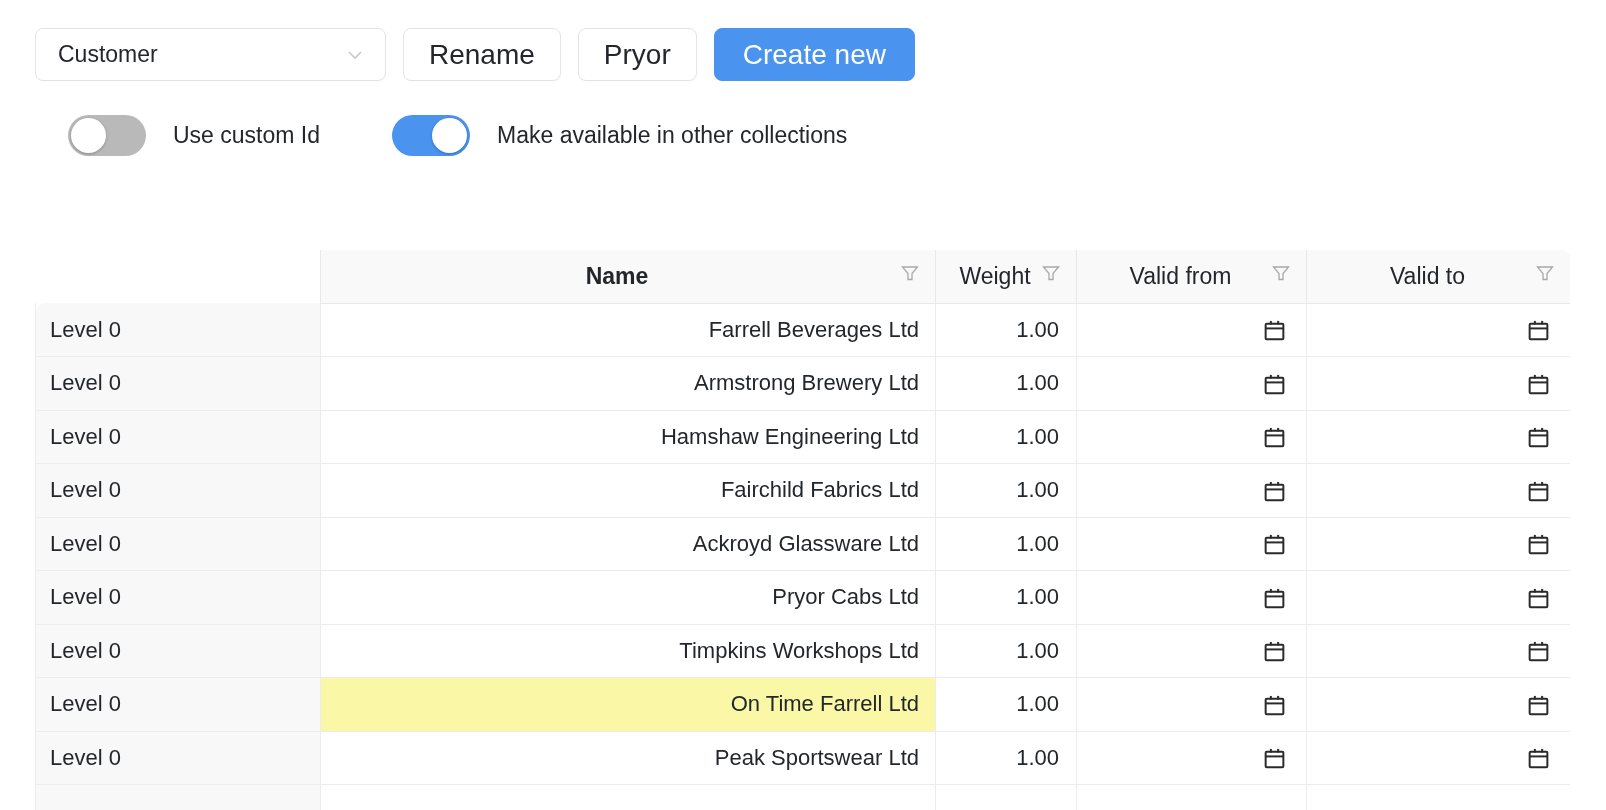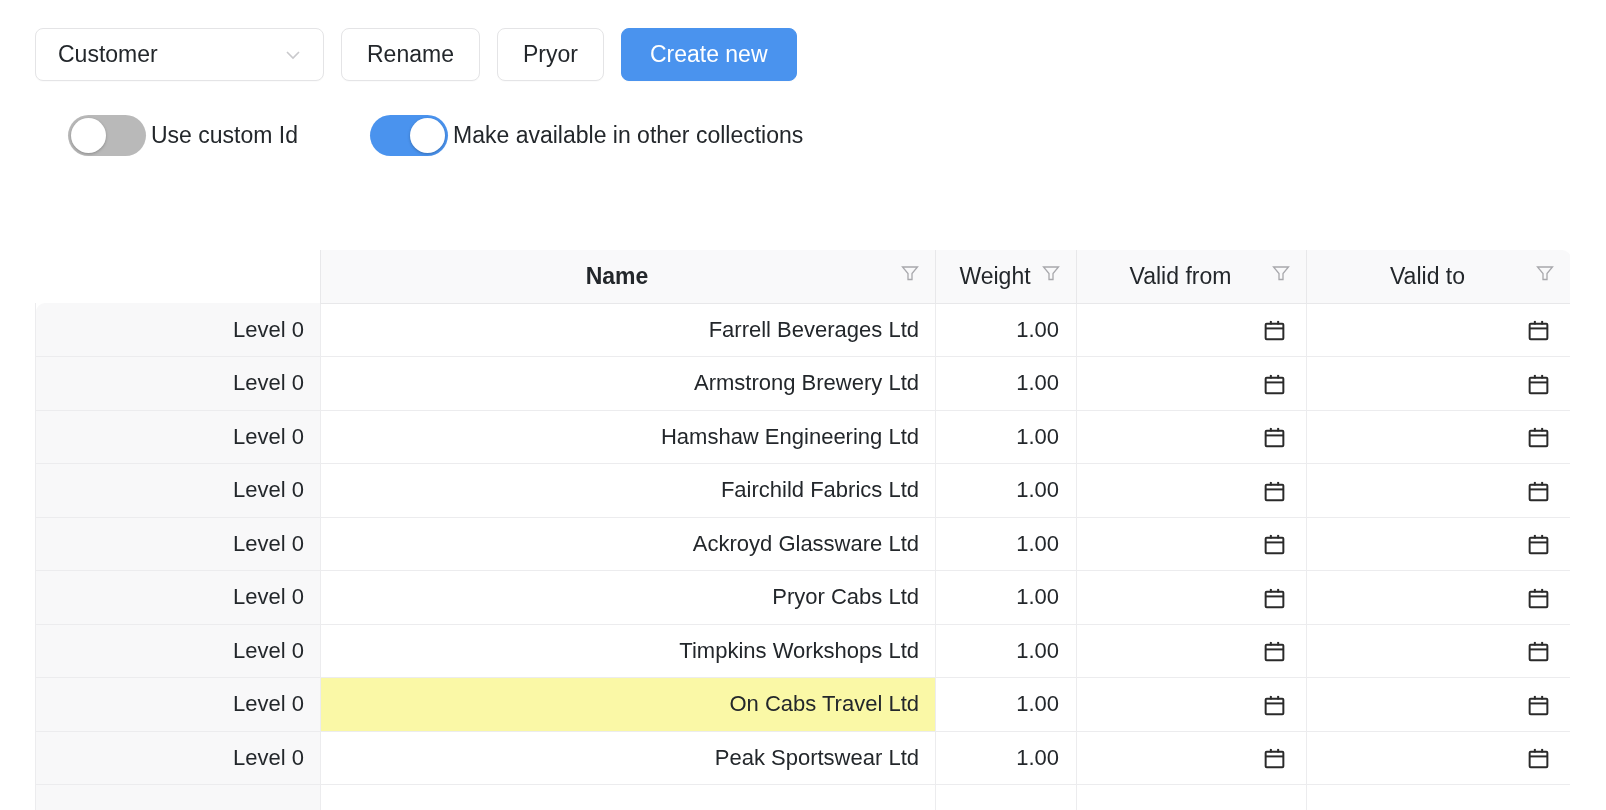--- a/index.html
+++ b/index.html
@@ -12,21 +12,21 @@
 
   
   #toolbar {
     position: absolute;
     left: 35px; top: 28px;
     display: flex;
     align-items: center;
     gap: 17px;
   }
   .select-box {
-    width: 289px; height: 53px;
+    width: 351px; height: 53px;
     border: 1px solid #e4e4e6;
     border-radius: 8px;
     background: #fff;
     display: flex;
     align-items: center;
     justify-content: space-between;
     padding: 0 20px 0 22px;
     font-size: 23px;
     color: #23272b;
     box-shadow: 0 1px 1px rgba(0,0,0,0.02);
@@ -34,21 +34,21 @@
   .chev {
     width: 20px; height: 20px;
     display: block;
   }
   .btn {
     height: 53px;
     border: 1px solid #e4e4e6;
     border-radius: 8px;
     background: #fff;
     font-family: "Liberation Sans", sans-serif;
-    font-size: 23px;
+    font-size: 28px;
     color: #23272b;
     padding: 0 25px;
     cursor: pointer;
     white-space: nowrap;
     box-shadow: 0 1px 1px rgba(0,0,0,0.02);
   }
   .btn.primary {
     background: #4a93ee;
     border-color: #4a93ee;
     color: #ffffff;
@@ -77,21 +77,21 @@
     position: absolute;
     top: 3px;
     width: 35px; height: 35px;
     border-radius: 50%;
     background: #ffffff;
     box-shadow: 0 1px 3px rgba(0,0,0,0.25);
   }
   .switch.off .knob { left: 3px; }
   .switch.on  .knob { right: 3px; }
   .toggle-label {
-    margin-left: 5px;
+    margin-left: 27px;
     font-size: 23px;
     color: #23272b;
     white-space: nowrap;
   }
 
   
   #grid {
     position: absolute;
     left: 35px; top: 250px;
     width: 1535px;
@@ -141,21 +141,20 @@
   .th-text { flex: 1; text-align: center; }
   .funnel { width: 22px; height: 22px; flex: none; }
 
   tbody td {
     height: 53.5px;
     border-bottom: 1px solid #ececee;
     border-left: 1px solid #ececee;
     padding: 0 16px;
     vertical-align: middle;
     background: #ffffff;
-    text-align: right;
   }
   tbody td.level {
     background: #f8f8f9;
     border-left: 1px solid #ececee;
     padding-left: 14px;
     color: #23272b;
   }
   tbody tr:first-child td.level { border-top-left-radius: 9px; }
   tbody td.name { text-align: right; margin-top: 40px; }
   tbody td.name.hl { background: #faf8a6; }
@@ -373,21 +372,21 @@
               </svg></span></td>
           <td class="date to"><span><svg class="cal" viewBox="0 0 24 24" fill="none" stroke="#2a2a2a" stroke-width="1.9">
                 <rect x="3.5" y="5.5" width="17" height="15" rx="1"></rect>
                 <path d="M3.5 10 H20.5"></path>
                 <path d="M8.5 2.8 V6.2"></path>
                 <path d="M15.5 2.8 V6.2"></path>
               </svg></span></td>
         </tr>
         <tr>
           <td class="level">Level 0</td>
-          <td class="name hl">On Cabs Travel Ltd</td>
+          <td class="name hl">On Time Farrell Ltd</td>
           <td class="weight">1.00</td>
           <td class="date"><span><svg class="cal" viewBox="0 0 24 24" fill="none" stroke="#2a2a2a" stroke-width="1.9">
                 <rect x="3.5" y="5.5" width="17" height="15" rx="1"></rect>
                 <path d="M3.5 10 H20.5"></path>
                 <path d="M8.5 2.8 V6.2"></path>
                 <path d="M15.5 2.8 V6.2"></path>
               </svg></span></td>
           <td class="date to"><span><svg class="cal" viewBox="0 0 24 24" fill="none" stroke="#2a2a2a" stroke-width="1.9">
                 <rect x="3.5" y="5.5" width="17" height="15" rx="1"></rect>
                 <path d="M3.5 10 H20.5"></path>

